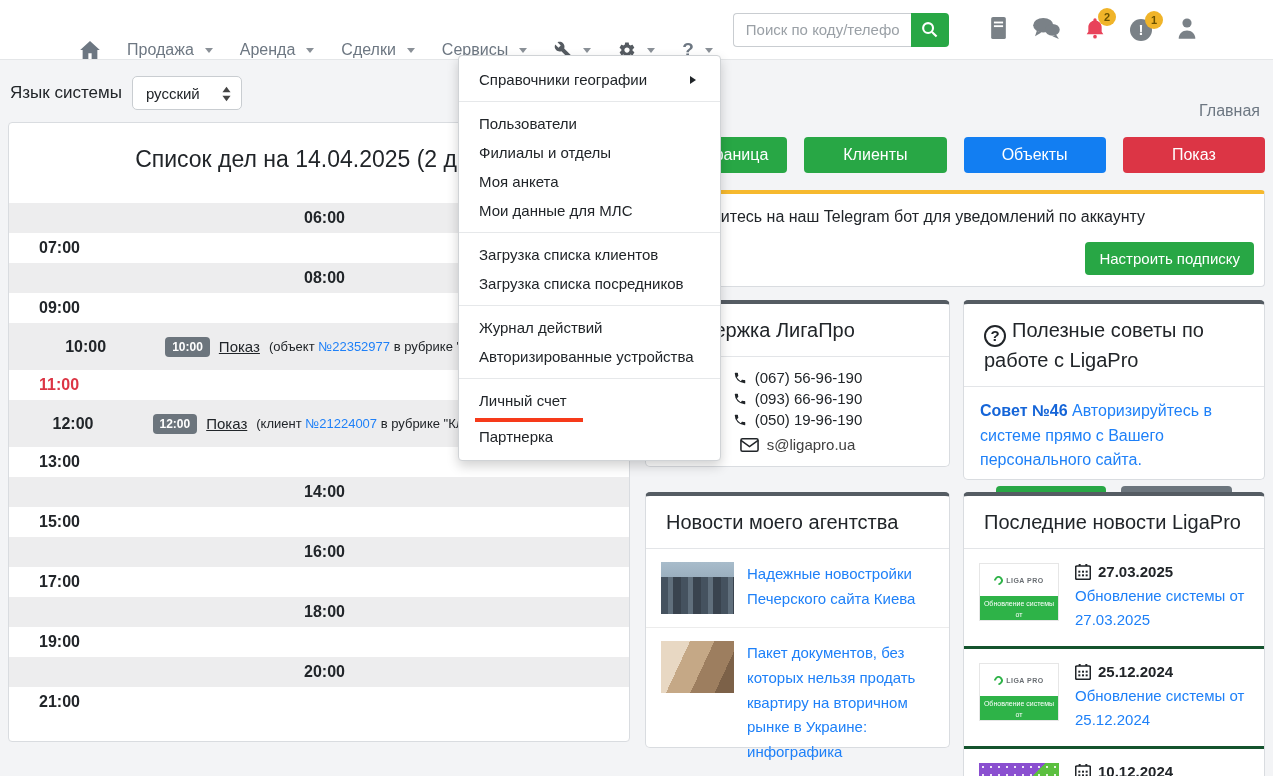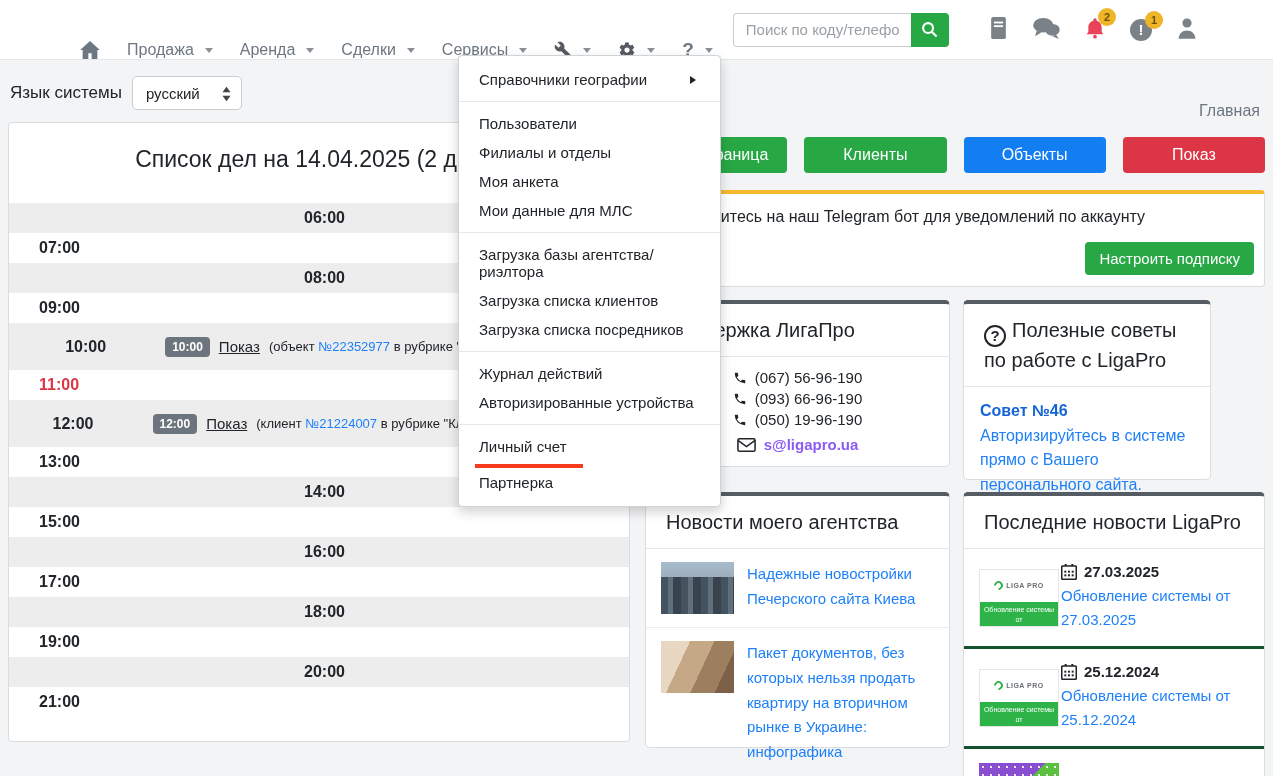--- a/index.html
+++ b/index.html
@@ -116,23 +116,23 @@
     border-top:4px solid #555c63; border-radius:5px; z-index:5;
   }
   .panel-header {
     font-size:20px; padding:13px 20px; border-bottom:1px solid #e3e5e8; color:#212529; line-height:1.3;
   }
   .support-panel { left:645px; top:300px; width:305px; height:167px; }
   .support-body { padding:12px 0 0 0; text-align:center; }
   .support-line { display:flex; align-items:center; justify-content:center; gap:8px; font-size:15px; margin-bottom:4px; color:#212529; }
   .support-line .picon { color:#212529; display:flex; }
   .support-email { margin-top:8px; }
-  .support-email a { color:#8b5cf6; font-size:15px;font-weight:bold; }
-
-  .tips-panel { left:963px; top:300px; width:248px; height:180px; }
+  .support-email a { color:#404040; font-size:15px; }
+
+  .tips-panel { left:963px; top:300px; width:302px; height:180px; }
   .q-circle {
     display:inline-flex; width:22px; height:22px; border:2px solid #212529; border-radius:50%;
     align-items:center; justify-content:center; font-size:15px; font-weight:bold;
     margin-right:6px; vertical-align:-4px;
   }
   .tips-body { padding:12px 16px; }
   .tip-text { font-size:16px; line-height:1.55; }
   .tip-num { color:#1565d8; font-weight:bold;margin-top:12px; }
   .tip-rest { color:#1e80f8; }
   .tips-btns { display:flex; justify-content:center; gap:15px; margin-top:13px; }
@@ -152,21 +152,21 @@
       linear-gradient(180deg,#a8bccb,#7b8fa0);
     background-size:100% 72%,100% 100%;
     background-position:bottom,top; background-repeat:no-repeat;
   }
   .thumb-docs {
     width:73px; height:52px;
     background:linear-gradient(115deg,#e8d8c3 0 30%,#c5a886 30% 55%,#9d7e5f 55% 80%,#7c6148 80%);
   }
 
   .liganews-panel { left:963px; top:492px; width:302px; height:330px; }
-  .lnews-item { display:flex; gap:2px; padding:14px 15px;align-items:center; }
+  .lnews-item { display:flex; gap:16px; padding:14px 15px; }
   .lnews-item + .lnews-item { border-top:3px solid #14532d; }
   .lnews-right { display:flex; flex-direction:column; gap:4px; }
   .lnews-date { display:flex; align-items:center; gap:7px; font-size:15px; font-weight:bold; color:#212529; }
   .lnews-title { color:#1e80f8; font-size:15px; line-height:1.6; }
   .thumb-liga { width:80px; height:58px; border:1px solid #e6e6e6; display:flex; flex-direction:column; background:#fff; }
   .liga-top { flex:1; display:flex; align-items:center; justify-content:center; gap:3px; }
   .liga-mark { width:9px; height:9px; border-radius:50%; border:2px solid #2eb348; border-bottom-color:transparent; transform:rotate(45deg); }
   .liga-word { font-size:7px; font-weight:bold; color:#6a6f74; letter-spacing:.5px; }
   .liga-band { height:24px; background:#2eb348; color:#fff; font-size:7px; text-align:center; line-height:1.5; padding-top:3px; }
   .thumb-promo {
@@ -535,23 +535,20 @@
       <span>Филиалы и отделы</span>
     </div>
   <div class="dd-item">
       <span>Моя анкета</span>
     </div>
   <div class="dd-item">
       <span>Мои данные для МЛС</span>
     </div>
   <div class="dd-divider"></div>
   <div class="dd-item">
-      <span>Загрузка базы агентства/риэлтора</span>
-    </div>
-  <div class="dd-item">
       <span>Загрузка списка клиентов</span>
     </div>
   <div class="dd-item">
       <span>Загрузка списка посредников</span>
     </div>
   <div class="dd-divider"></div>
   <div class="dd-item">
       <span>Журнал действий</span>
     </div>
   <div class="dd-item">

